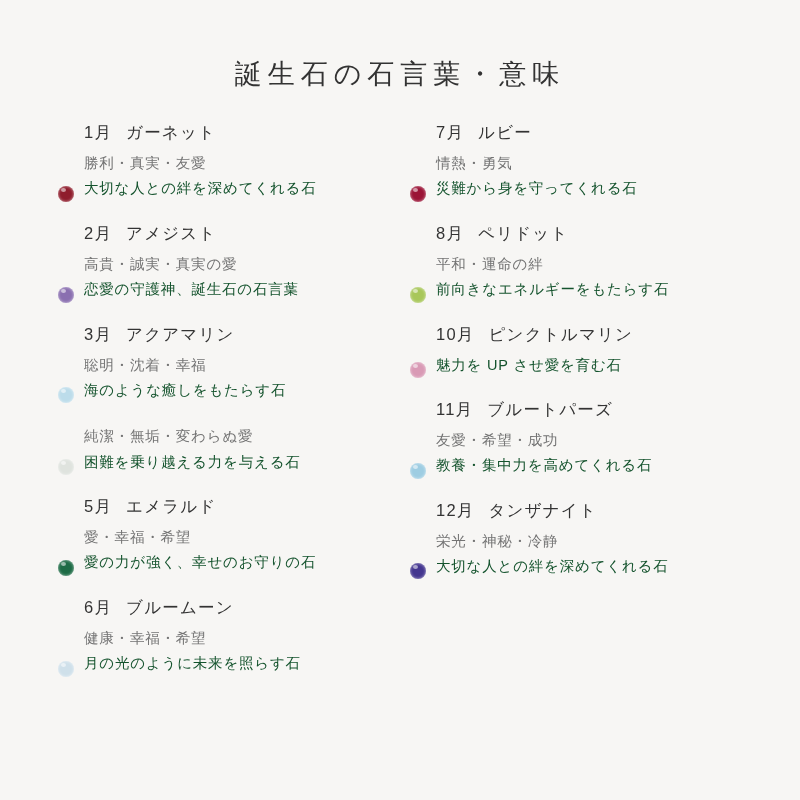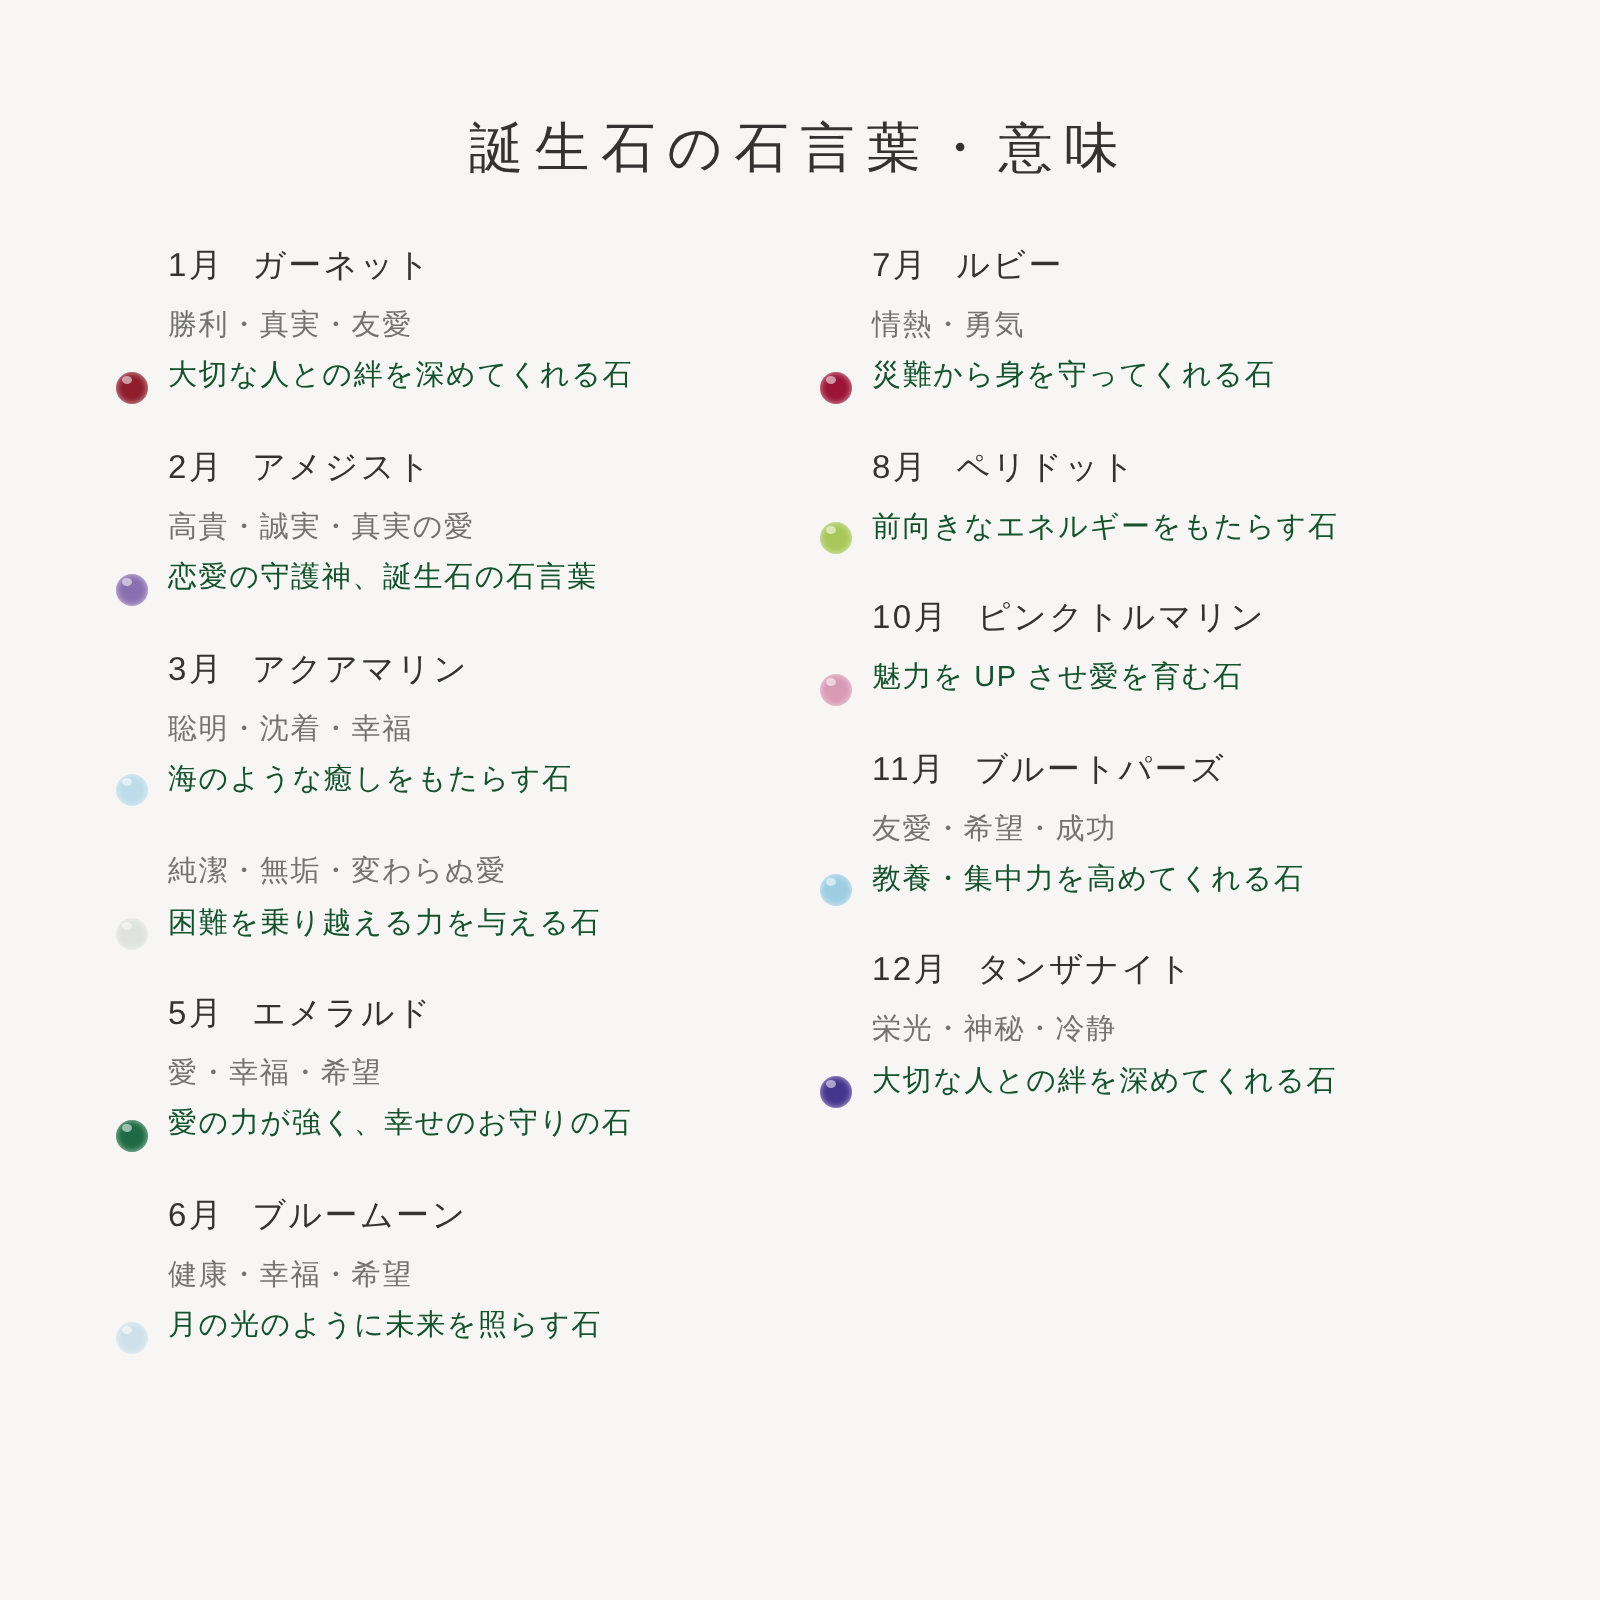--- a/index.html
+++ b/index.html
@@ -189,20 +189,21 @@
           <div class="entry-meaning">災難から身を守ってくれる石</div>
         </div>
       </div>
 
       <div class="entry">
         <span class="stone-icon" style="background:#a8c75a"></span>
         <div class="entry-body">
           <div class="entry-head">
             <span class="entry-month">8月</span><span class="entry-name">ペリドット</span>
           </div>
+          <div class="entry-words">平和・運命の絆</div>
           <div class="entry-meaning">前向きなエネルギーをもたらす石</div>
         </div>
       </div>
 
 
       <div class="entry">
         <span class="stone-icon" style="background:#d99ab5"></span>
         <div class="entry-body">
           <div class="entry-head">
             <span class="entry-month">10月</span><span class="entry-name">ピンクトルマリン</span>

